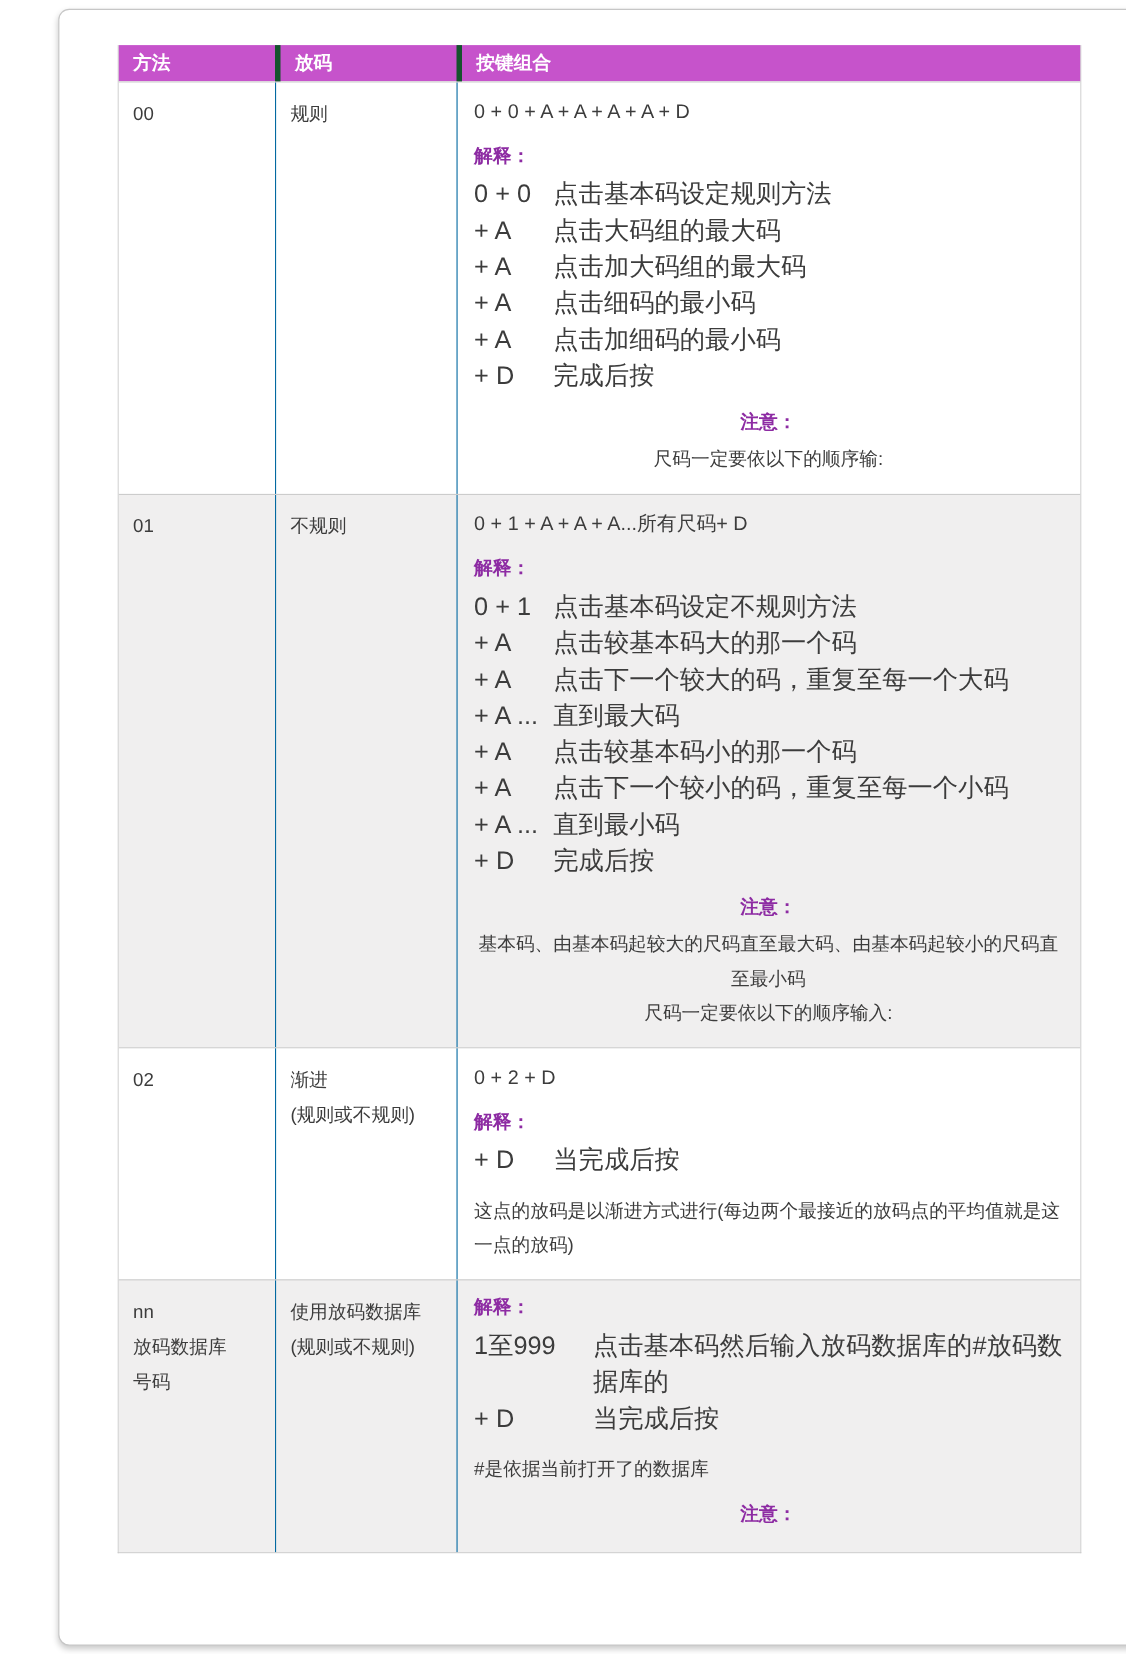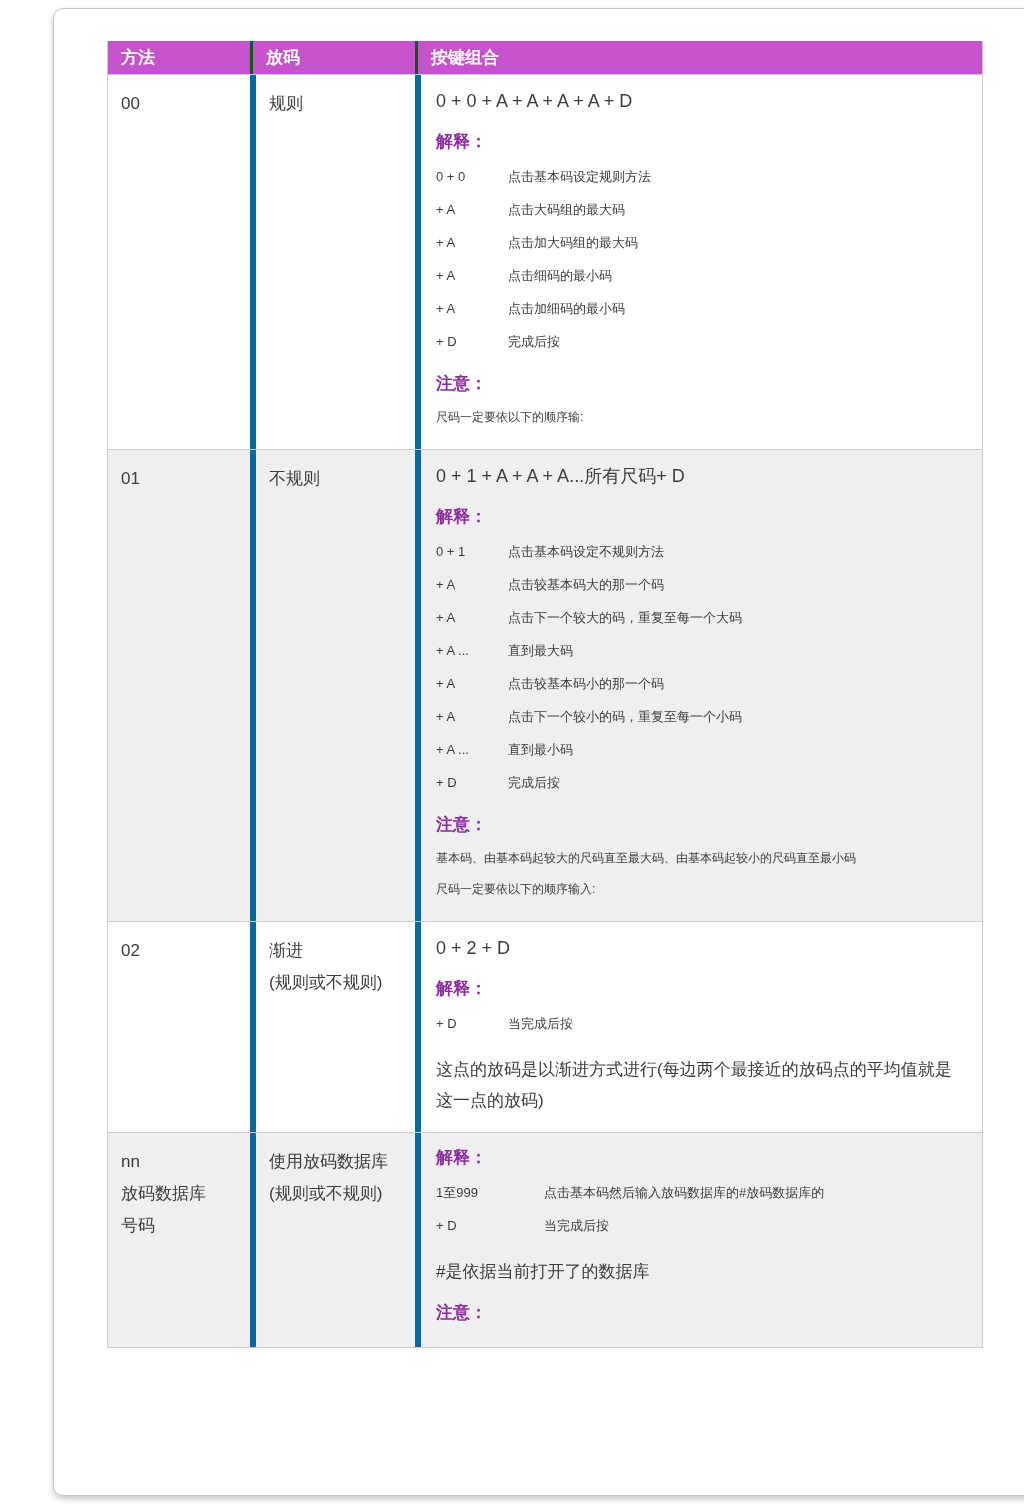--- a/index.html
+++ b/index.html
@@ -35,62 +35,62 @@
 
   .thead {
     background: var(--header-bg, #c653cb);
     color: var(--header-text, #ffffff);
     height: 33px;
     align-items: center;
     font-size: 17px;
     font-weight: 600;
   }
   .thead .hcell { padding: 0 13px; line-height: 33px; }
-  .thead .hcell + .hcell { border-left: 3px solid #14532d; }
+  .thead .hcell + .hcell { border-left: 5px solid #14532d; }
 
   .trow { border-top: 1px solid #cccccc; background: #ffffff; }
   .trow.alt { background: var(--row-alt-bg, #f0efef); }
 
   .cell {
     padding: 13px 13px 6px 13px;
     color: var(--body-text, #3c3c3c);
     font-size: 17px;
     line-height: 32px;
   }
-  .cell + .cell { border-left: 6px solid #0369a1; }
+  .cell + .cell { border-left: 1px solid #0369a1; }
   .cell.keys { padding: 13px 16px 16px 15px; }
 
   .combo {
     font-size: 18px;
     line-height: 26px;
     margin-bottom: 16px;
     color: var(--body-text, #3c3c3c);
   }
 
   .sec-label {
     color: var(--accent, #8d2ba3);
     font-weight: 700;
     font-size: 17px;
     line-height: 24px;
     margin-bottom: 6px;
   }
-  .sec-label.note-label { margin-top: 14px; }
-
-  .kv { display: flex; line-height: 33px; font-size: 13px; align-items: center; }
+  .sec-label.note-label { margin-top: 14px; text-align: center; }
+
+  .kv { display: flex; line-height: 33px; font-size: 23px; }
   .kv .key { flex: 0 0 72px; white-space: nowrap; }
   .trow.widekey .kv .key { flex-basis: 108px; }
   .kv .desc { flex: 1; }
 
   .para {
     font-size: 17px;
     line-height: 31px;
     margin-top: 14px;
   }
 
-  .note-line { font-size: 12px; line-height: 31px; }
+  .note-line { font-size: 17px; line-height: 31px; text-align: center; }
 </style>
 </head>
 <body>
 
 <div class="card">
   <div class="tbl">
     <div class="thead">
       <div class="hcell">方法</div>
       <div class="hcell">放码</div>
       <div class="hcell">按键组合</div>

